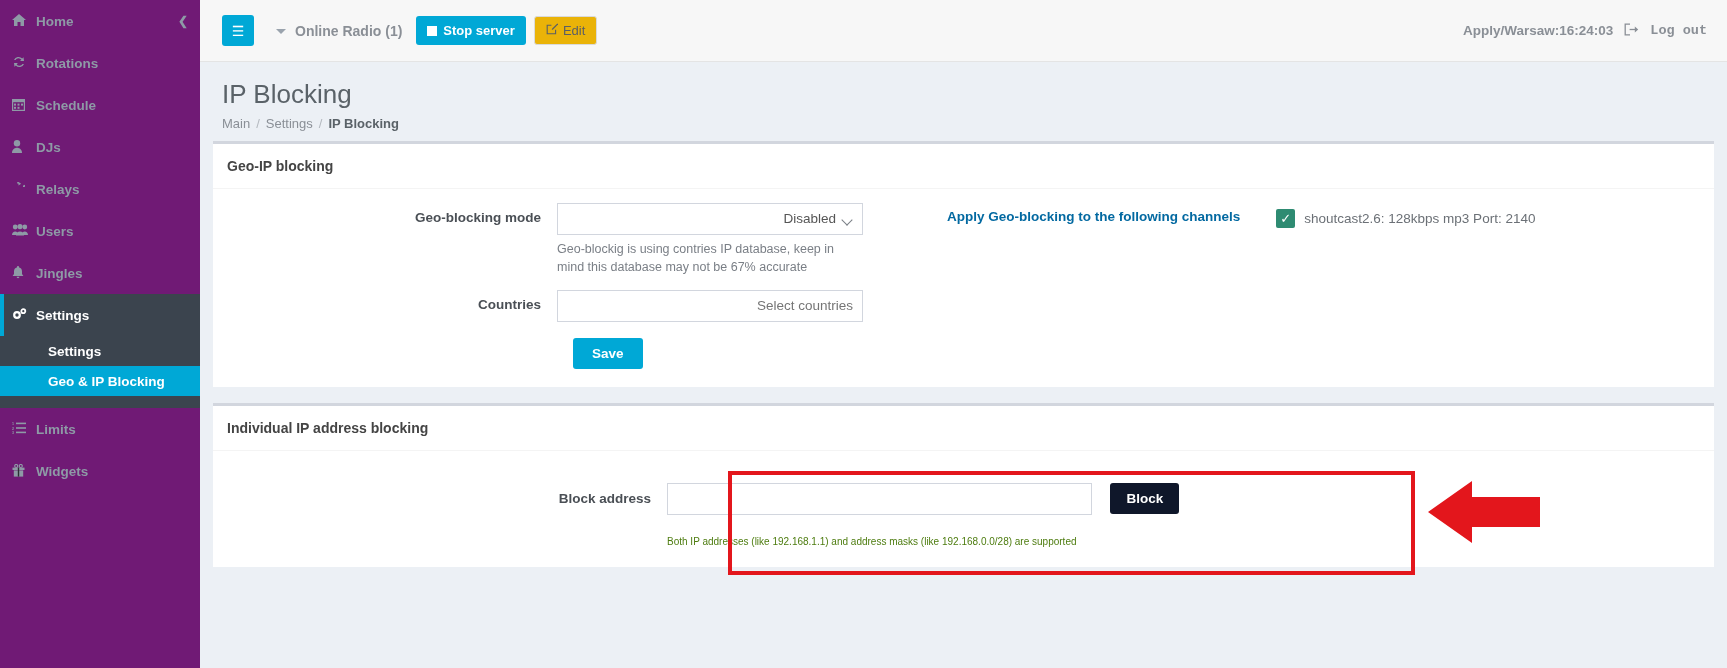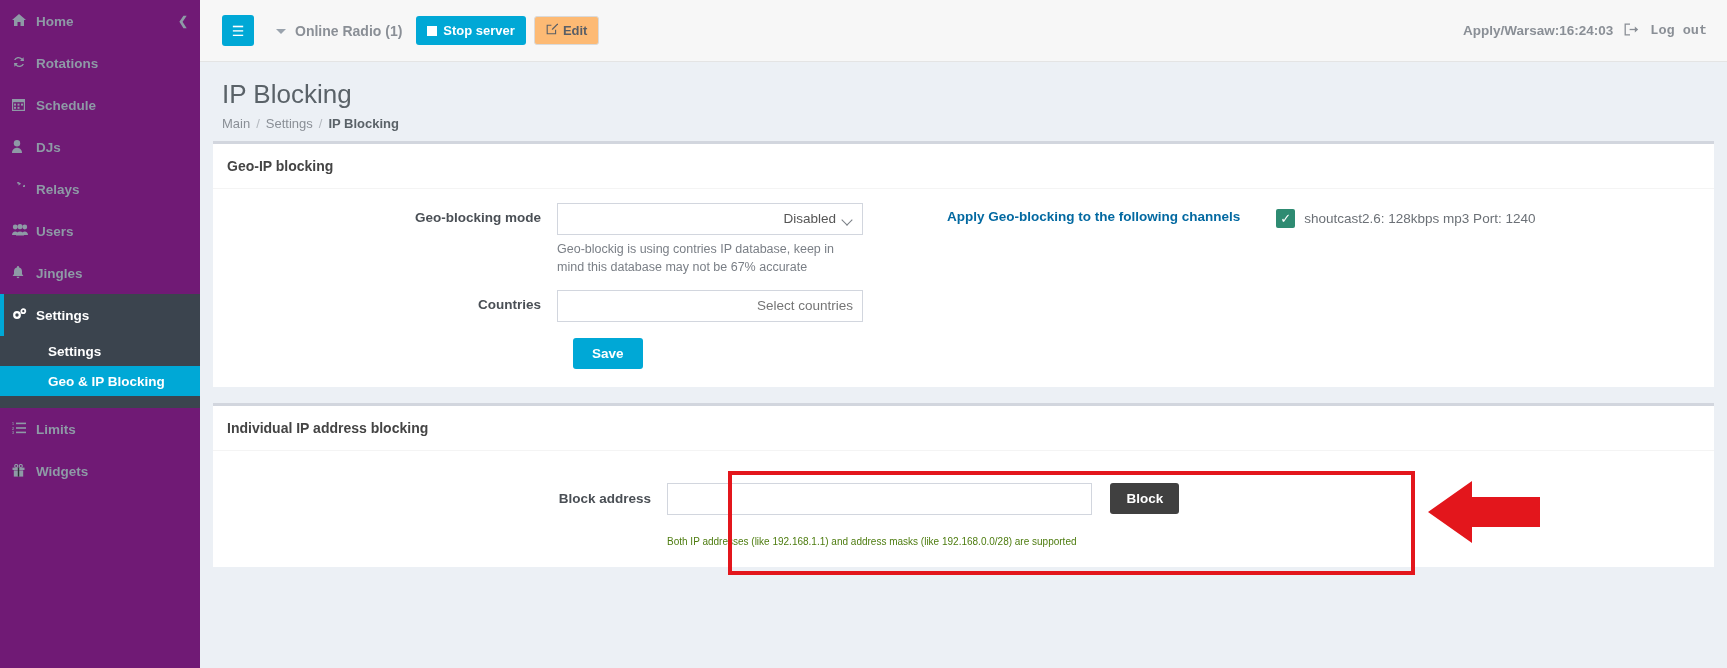--- a/index.html
+++ b/index.html
@@ -57,22 +57,22 @@
     border-top: 5px solid #9aa3ad; margin-right: 9px; margin-top: 2px;
   }
   .station-name { color: #8a8f96; font-size: 14px; font-weight: 700; margin-right: 14px; white-space: nowrap; }
   .btn-stop {
     background: #00a8d6; color: #fff; border: none; border-radius: 3px;
     font-size: 13px; font-weight: 700; padding: 7px 11px; cursor: pointer;
     display: inline-flex; align-items: center; gap: 6px; margin-right: 8px;
   }
   .sq { width: 10px; height: 10px; background: #fff; display: inline-block; }
   .btn-edit {
-    background: #fdba74; color: #5a5f66; border: 1px solid #dadada; border-radius: 3px;
-    font-size: 13px; font-weight: 700; padding: 6px 11px; cursor: pointer;
+    background: #eab308; color: #5a5f66; border: 1px solid #dadada; border-radius: 3px;
+    font-size: 13px; font-weight: 400; padding: 6px 11px; cursor: pointer;
     display: inline-flex; align-items: center; gap: 5px;
   }
   .top-right { margin-left: auto; display: flex; align-items: center; gap: 11px; color: #8a8f96; font-size: 13.5px; font-weight: 700; }
   .top-right .lnk { cursor: pointer; font-family: Liberation Mono, monospace; }
   .page-head { padding: 18px 22px 10px 22px; background: #ecf0f5; }
   .page-title { font-size: 26px; color: #5a6268; font-weight: 400; line-height: 1.1; margin: 0 0 7px 0; }
   .crumbs { font-size: 13px; color: #8a8f96; display: flex; gap: 6px; align-items: baseline; }
   .crumbs .c { cursor: pointer; }
   .crumbs .c.cur { color: #5a6268; font-weight: 700; cursor: default; }
   .crumbs .sep { color: #b4b9bf; }
@@ -124,21 +124,21 @@
   .panel2 { background: #ffffff; border-top: 3px solid #d2d6de; margin: 0 13px 0 13px; min-height: 160px; }
   .blk-group { display: flex; align-items: flex-start; padding-top: 18px; }
   .blk-label { width: 440px; flex: 0 0 440px; text-align: right; padding-right: 16px; padding-top: 8px;
                font-size: 13.5px; color: #4a4f55; font-weight: 700; }
   input.blk-input {
     width: 425px; height: 32px; padding: 4px 9px; font-size: 13.5px;
     border: 1px solid #d2d6de; color: #555; background: #fff; outline: none;
     font-family: "Liberation Sans", sans-serif;
   }
   .btn-block {
-    background: #404040; color: #fff; border: none; border-radius: 3px;
+    background: #0f172a; color: #fff; border: none; border-radius: 3px;
     font-size: 13.5px; font-weight: 700; padding: 8px 16px; cursor: pointer;
     margin-left: 14px; vertical-align: top;
   }
   .blk-help { font-size: 10px; color: #4d7c0f; line-height: 1.45; margin-top: 20px; width: 420px; }
 
   
   .hl-box {
     position: absolute; left: 528px; top: 471px; width: 687px; height: 104px;
     border: 4px solid #e3161c; pointer-events: none; z-index: 5;
   }
@@ -351,21 +351,21 @@
             </div>
           </div>
 
           <div class="col-right">
             <div class="chan-line">
               <span class="chan-label">Apply Geo-blocking to the following channels</span>
               <span class="chan-item">
                 <span class="cbox">
                   <span>✓</span>
                 </span>
-                <span class="chan-text">shoutcast2.6: 128kbps mp3 Port: 1240</span>
+                <span class="chan-text">shoutcast2.6: 128kbps mp3 Port: 2140</span>
               </span>
             </div>
           </div>
 
         </div>
       </div>
     </section>
 
     <section class="panel2">
       <div class="panel-head">

